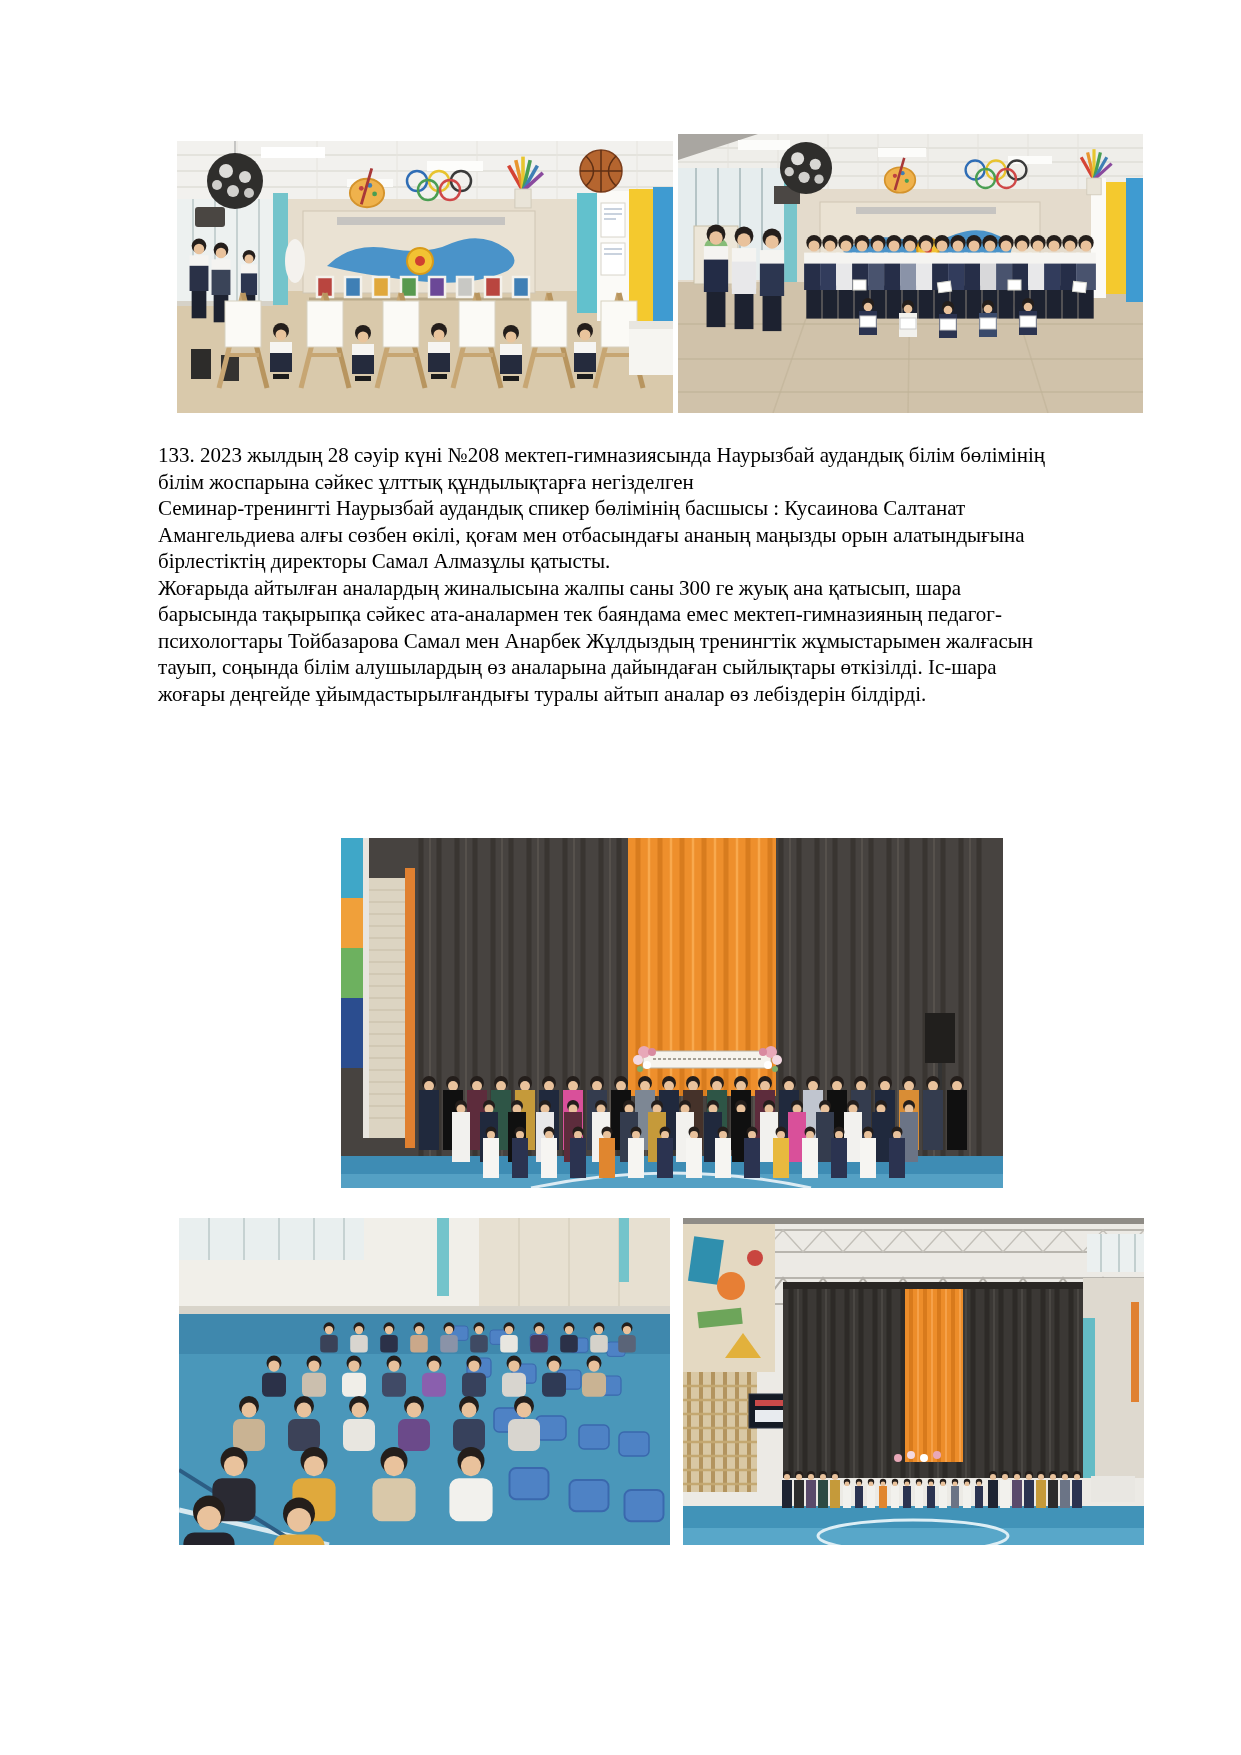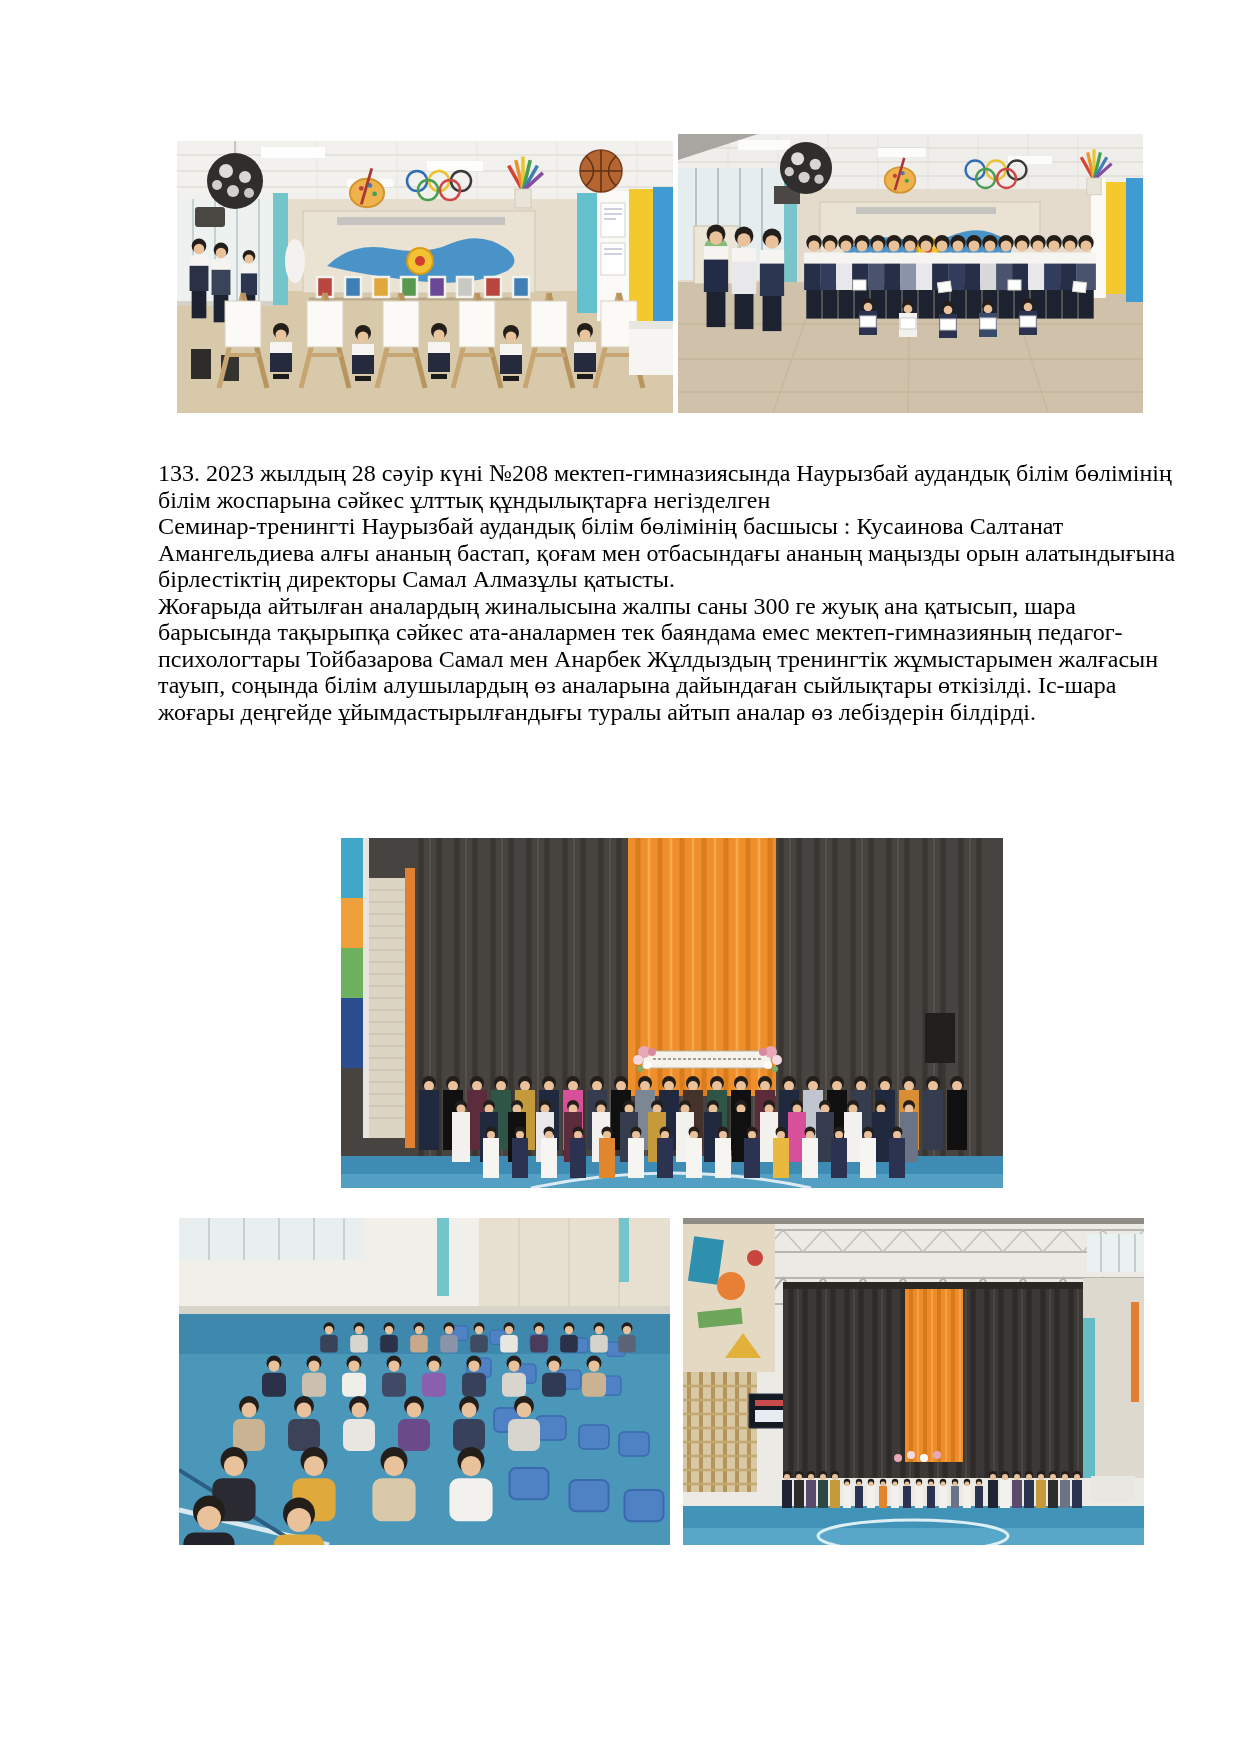--- a/index.html
+++ b/index.html
@@ -5,22 +5,22 @@
   html,body{margin:0;padding:0;background:#888;}
   .page{position:relative;width:1241px;height:1755px;background:#ffffff;margin:0 auto;
         font-family:"Liberation Serif", serif;overflow:hidden;}
   .photo{position:absolute;overflow:hidden;background:#ddd;}
   .photo svg{display:block;width:100%;height:100%;}
   #ph1{left:177px;top:141px;width:496px;height:272px;}
   #ph2{left:678px;top:134px;width:465px;height:279px;}
   #ph3{left:341px;top:838px;width:662px;height:350px;}
   #ph4{left:179px;top:1218px;width:491px;height:327px;}
   #ph5{left:683px;top:1218px;width:461px;height:327px;}
-  .textblock{position:absolute;left:158px;top:460px;width:970px;color:#000;
-             font-size:24px;line-height:26.5px;}
+  .textblock{position:absolute;left:158px;top:442px;width:970px;color:#000;
+             font-size:21px;line-height:26.5px;}
   .tline{white-space:nowrap;}
   .defs{position:absolute;width:0;height:0;}
 </style>
 </head>
 <body>
 
 <svg class="defs" aria-hidden="true">
   <defs>
     <g id="sball">
         <circle r="28" fill="#2f2e2c"></circle>
@@ -360,22 +360,22 @@
         <g transform="translate(350,172)" style="color:#2b3350">
             <use href="#kneel"></use>
           </g>
       </g>
     </svg>
   </div>
 
   <div class="textblock">
       <div class="tline">133. 2023 жылдың 28 сәуір күні №208 мектеп-гимназиясында Наурызбай аудандық білім бөлімінің</div>
       <div class="tline">білім жоспарына сәйкес ұлттық құндылықтарға негізделген</div>
-      <div class="tline">Семинар-тренингті Наурызбай аудандық білім бөлімінің басшысы : Кусаинова Салтанат</div>
-      <div class="tline">Амангельдиева алғы ананың бастап, қоғам мен отбасындағы ананың маңызды орын алатындығына</div>
+      <div class="tline">Семинар-тренингті Наурызбай аудандық спикер бөлімінің басшысы : Кусаинова Салтанат</div>
+      <div class="tline">Амангельдиева алғы сөзбен өкілі, қоғам мен отбасындағы ананың маңызды орын алатындығына</div>
       <div class="tline">бірлестіктің директоры Самал Алмазұлы қатысты.</div>
       <div class="tline">Жоғарыда айтылған аналардың жиналысына жалпы саны 300 ге жуық ана қатысып, шара</div>
       <div class="tline">барысында тақырыпқа сәйкес ата-аналармен тек баяндама емес мектеп-гимназияның педагог-</div>
       <div class="tline">психологтары Тойбазарова Самал мен Анарбек Жұлдыздың тренингтік жұмыстарымен жалғасын</div>
       <div class="tline">тауып, соңында білім алушылардың өз аналарына дайындаған сыйлықтары өткізілді. Іс-шара</div>
       <div class="tline">жоғары деңгейде ұйымдастырылғандығы туралы айтып аналар өз лебіздерін білдірді.</div>
     </div>
 
   <div class="photo" id="ph3" role="img" aria-label="Large group photo of mothers and children in the school hall in front of grey stage curtains with a central orange curtain, flower banner and loudspeaker">
     <svg viewBox="0 0 662 350" preserveAspectRatio="none">

